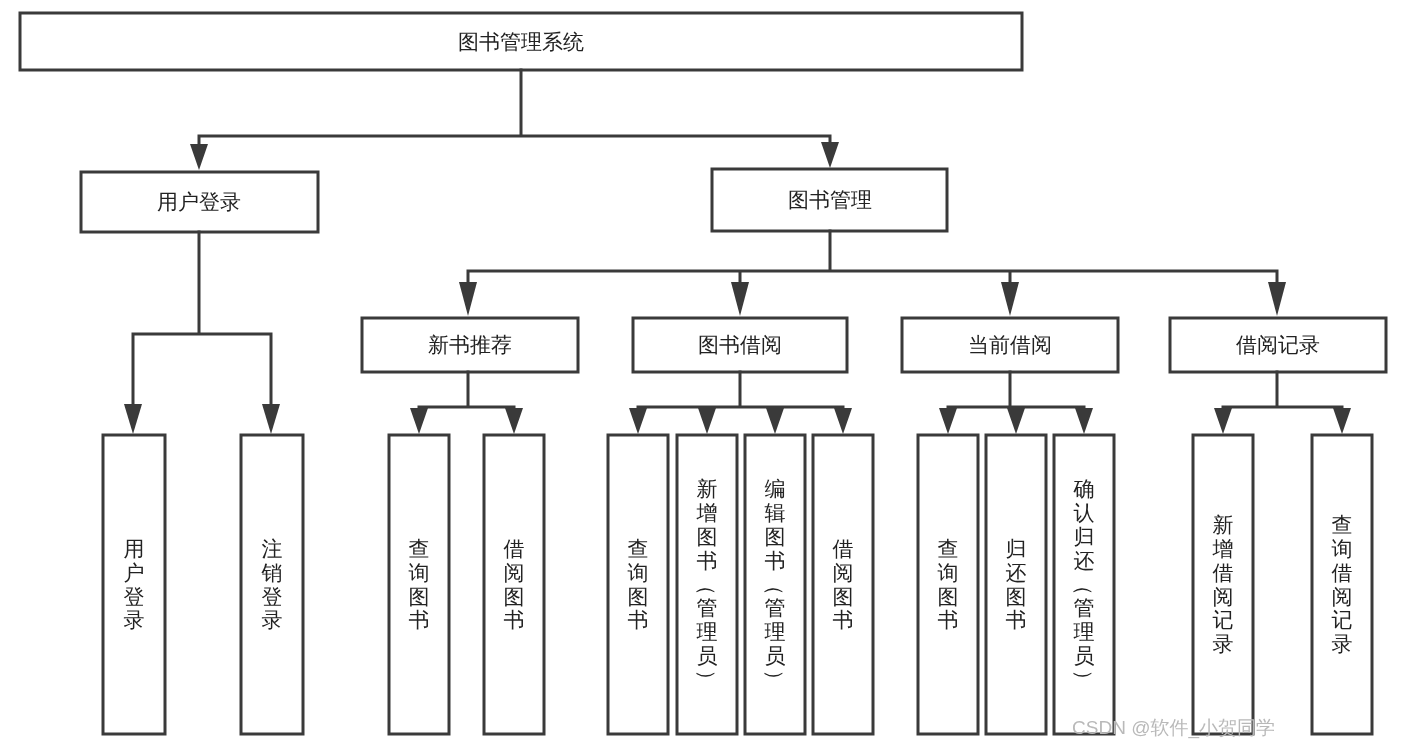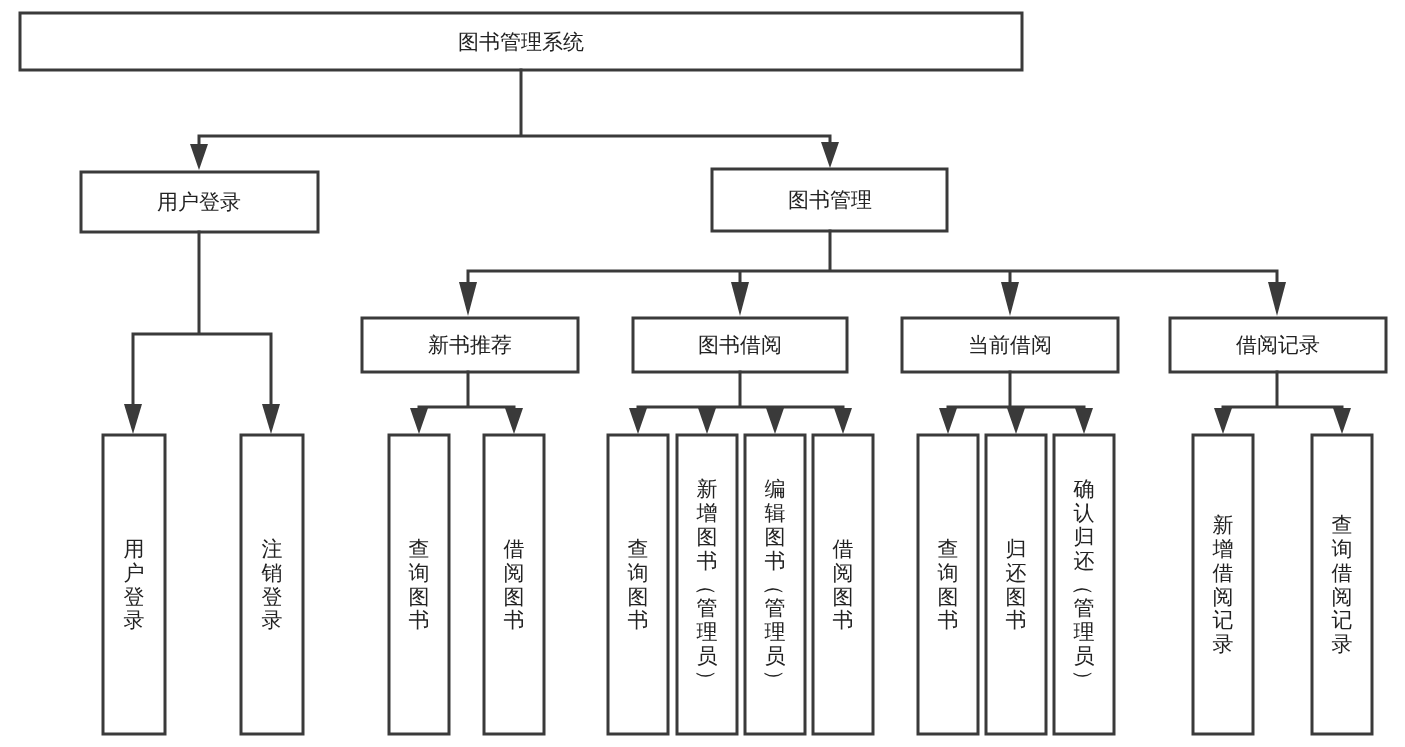--- a/index.html
+++ b/index.html
@@ -242,14 +242,15 @@
     </div>
   <div class="node-label-v" style="left:1312px; top:435px; width:60px; height:299px;">
       <span>查</span>
       <span>询</span>
       <span>借</span>
       <span>阅</span>
       <span>记</span>
       <span>录</span>
     </div>
 
+  <div class="watermark">CSDN @软件_小贺同学</div>
 
 </div>
 
 </body></html>

